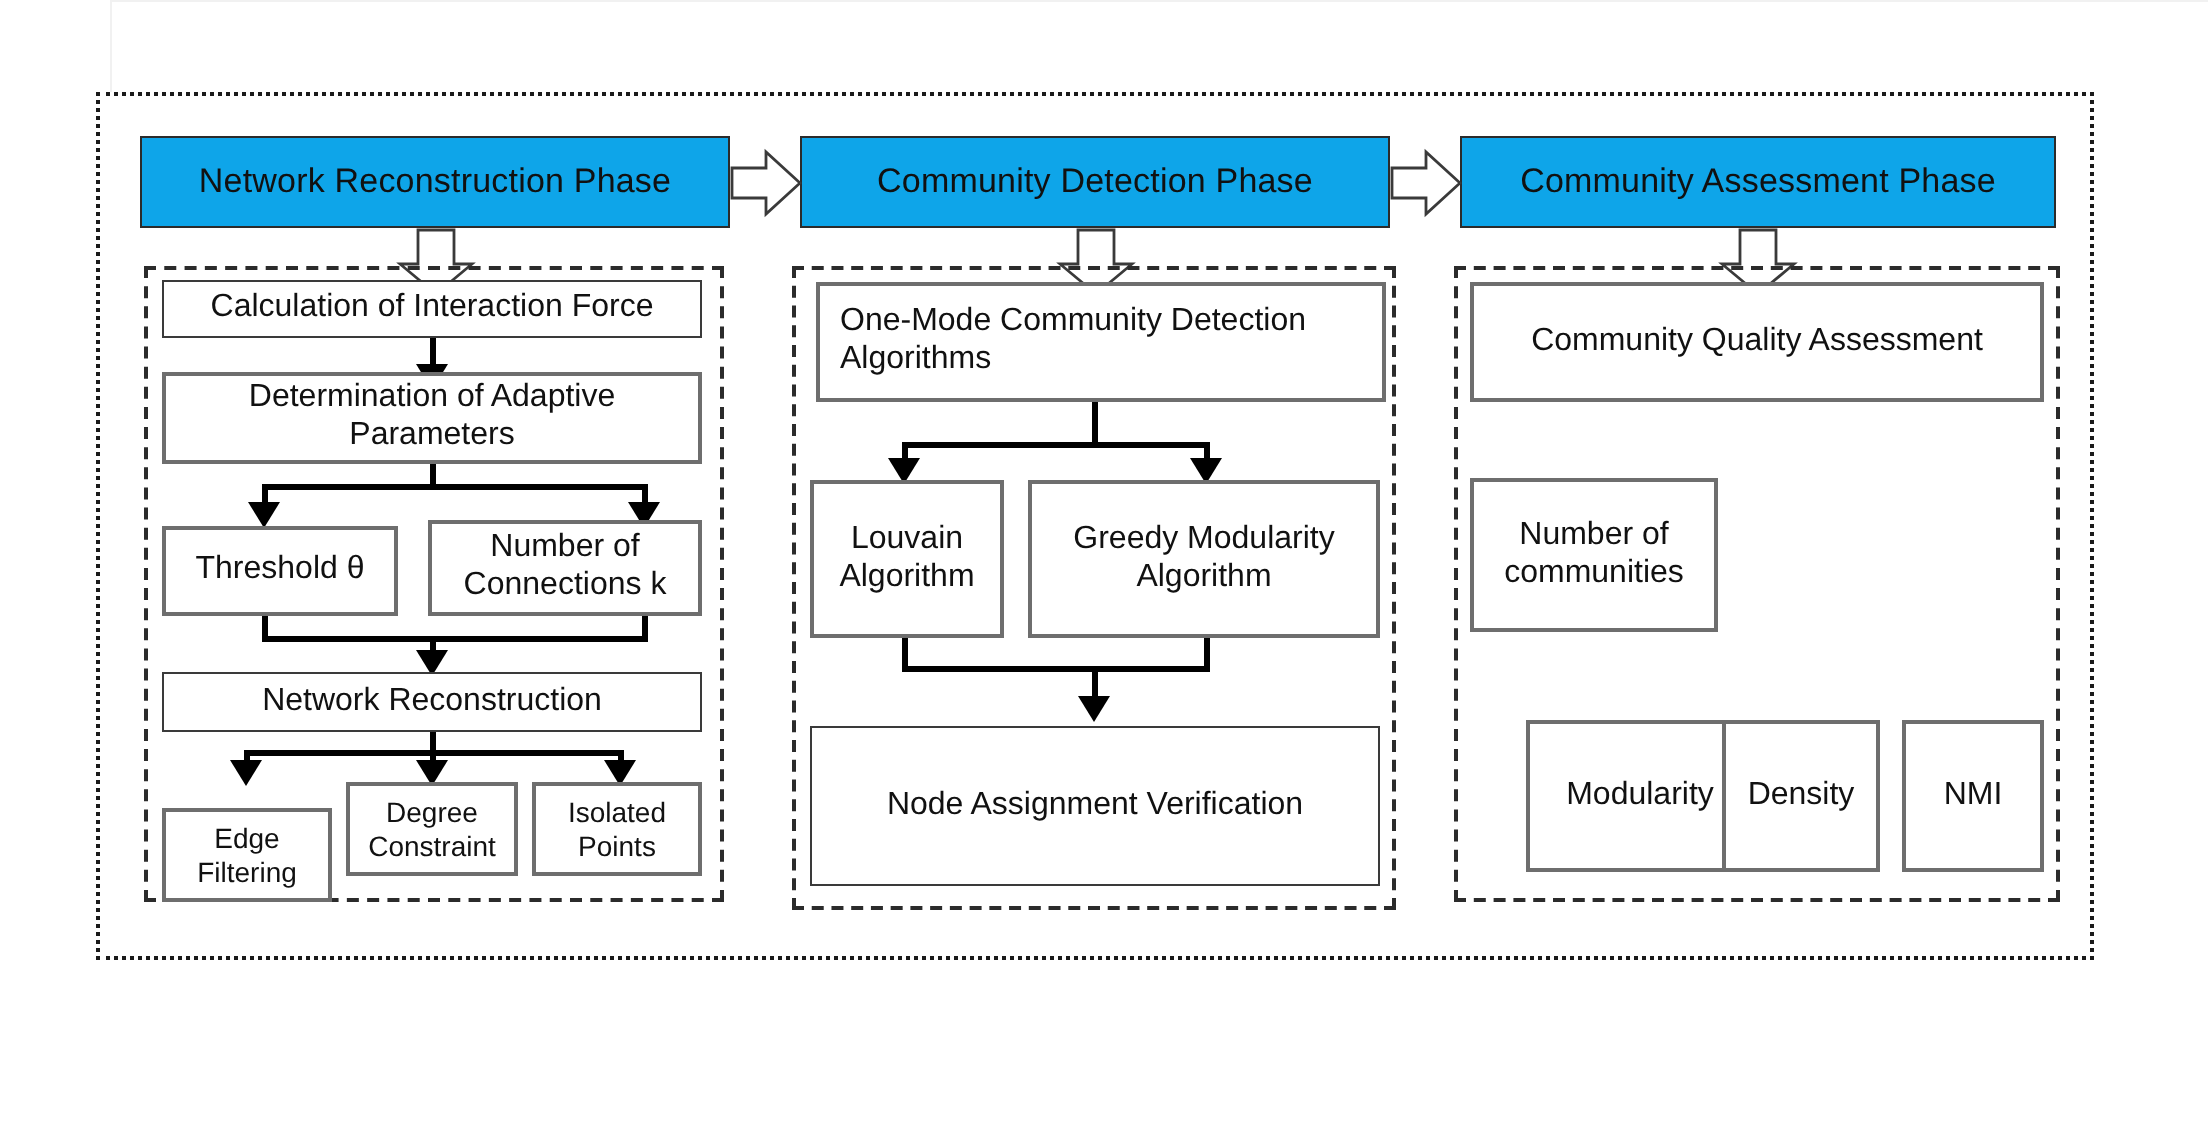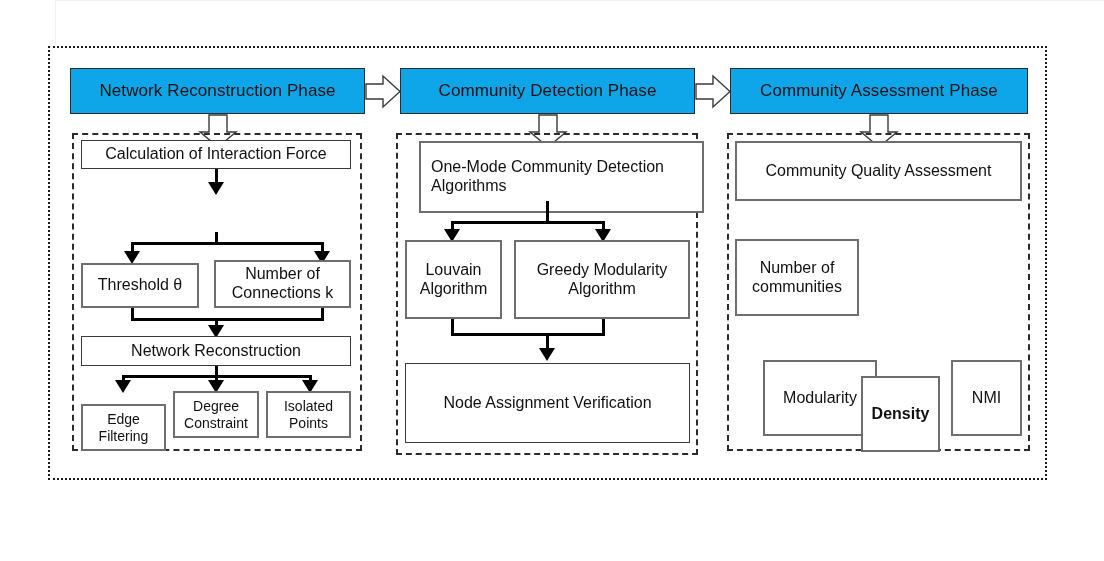--- a/index.html
+++ b/index.html
@@ -159,20 +159,21 @@
     </svg>
   </div>
 
   <div class="phase-group" style="left:72px; top:133px; width:290px; height:318px;"></div>
 
   <div class="node thin" style="left:81px; top:140px; width:270px; height:29px;">Calculation of Interaction Force</div>
 
   <div class="conn conn-v" style="left:215px; top:169px; width:3px; height:17px;"></div>
   <div class="arrowhead-down" style="left:208px; top:182px;"></div>
 
+  <div class="node" style="left:81px; top:186px; width:270px; height:46px;">Determination of Adaptive Parameters</div>
 
   <div class="conn conn-v" style="left:215px; top:232px; width:3px; height:12px;"></div>
   <div class="conn conn-h" style="left:131px; top:242px; width:193px; height:3px;"></div>
   <div class="conn conn-v" style="left:131px; top:242px; width:3px; height:13px;"></div>
   <div class="arrowhead-down" style="left:124px; top:251px;"></div>
   <div class="conn conn-v" style="left:321px; top:242px; width:3px; height:13px;"></div>
   <div class="arrowhead-down" style="left:314px; top:251px;"></div>
 
   <div class="node" style="left:81px; top:263px; width:118px; height:45px;">Threshold θ</div>
 
@@ -196,21 +197,21 @@
   <div class="arrowhead-down" style="left:302px; top:380px;"></div>
 
   <div class="node small" style="left:81px; top:404px; width:85px; height:47px;">Edge Filtering</div>
 
   <div class="node small" style="left:173px; top:391px; width:86px; height:47px;">Degree Constraint</div>
 
   <div class="node small" style="left:266px; top:391px; width:85px; height:47px;">Isolated Points</div>
 
   <div class="phase-group" style="left:396px; top:133px; width:302px; height:322px;"></div>
 
-  <div class="node left-align" style="left:419px; top:141px; width:285px; height:72px;">One-Mode Community Detection Algorithms</div>
+  <div class="node left-align" style="left:408px; top:141px; width:285px; height:60px;">One-Mode Community Detection Algorithms</div>
 
   <div class="conn conn-v" style="left:546px; top:201px; width:3px; height:22px;"></div>
   <div class="conn conn-h" style="left:451px; top:221px; width:154px; height:3px;"></div>
   <div class="conn conn-v" style="left:451px; top:221px; width:3px; height:12px;"></div>
   <div class="arrowhead-down" style="left:444px; top:229px;"></div>
   <div class="conn conn-v" style="left:602px; top:221px; width:3px; height:12px;"></div>
   <div class="arrowhead-down" style="left:595px; top:229px;"></div>
 
   <div class="node" style="left:405px; top:240px; width:97px; height:79px;">Louvain Algorithm</div>
 
@@ -226,17 +227,17 @@
 
   <div class="phase-group" style="left:727px; top:133px; width:303px; height:318px;"></div>
 
   <div class="node" style="left:735px; top:141px; width:287px; height:60px;">Community Quality Assessment</div>
 
   <div class="node" style="left:735px; top:239px; width:124px; height:77px;">Number of communities</div>
 
 
   <div class="node" style="left:735px; top:360px; width:114px; height:76px;margin-left:28px;">Modularity</div>
 
-  <div class="node" style="left:861px; top:376px; width:79px; height:76px;font-weight:bold;">Density</div>
+  <div class="node" style="left:861px; top:360px; width:79px; height:76px;">Density</div>
 
   <div class="node" style="left:951px; top:360px; width:71px; height:76px;">NMI</div>
 
 </div>
 
 </body></html>

